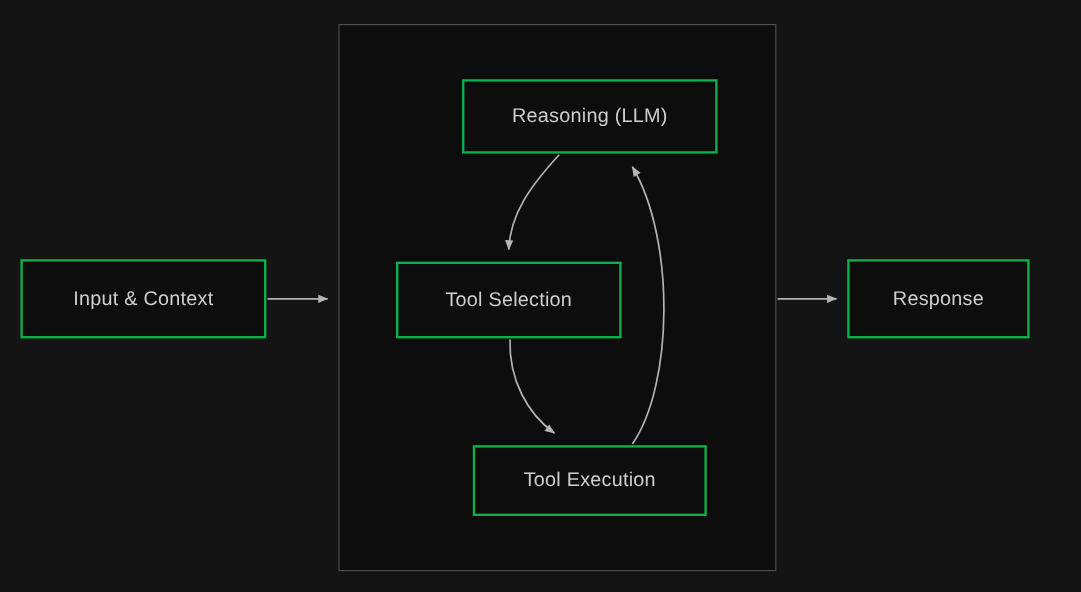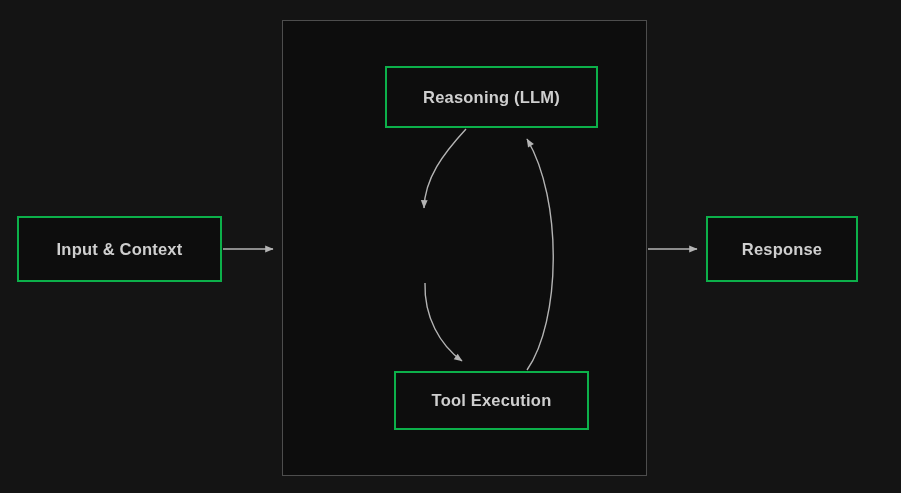--- a/index.html
+++ b/index.html
@@ -37,21 +37,21 @@
   .node {
     position: absolute;
     box-sizing: border-box;
     background: #0d0d0d;
     border: 2px solid #0cb04a;
     display: flex;
     align-items: center;
     justify-content: center;
     color: #cfcfcf;
     font-size: 16.5px;
-    font-weight: 700;
+    font-weight: 400;
     letter-spacing: 0.2px;
     white-space: nowrap;
     line-height: 1;
   }
   .node-label {
     display: block;
     color: #cfcfcf;
   }
   
   #node-input      { left: 17px;  top: 216px; width: 205px; height: 66px; align-items: center; }
@@ -97,20 +97,23 @@
   </svg>
 
   <div class="node" id="node-input">
     <span class="node-label">Input &amp; Context</span>
   </div>
 
   <div class="node" id="node-reasoning">
     <span class="node-label">Reasoning (LLM)</span>
   </div>
 
+  <div class="node" id="node-selection">
+    <span class="node-label">Tool Selection</span>
+  </div>
 
   <div class="node" id="node-execution">
     <span class="node-label">Tool Execution</span>
   </div>
 
   <div class="node" id="node-response">
     <span class="node-label">Response</span>
   </div>
 
 </div>

